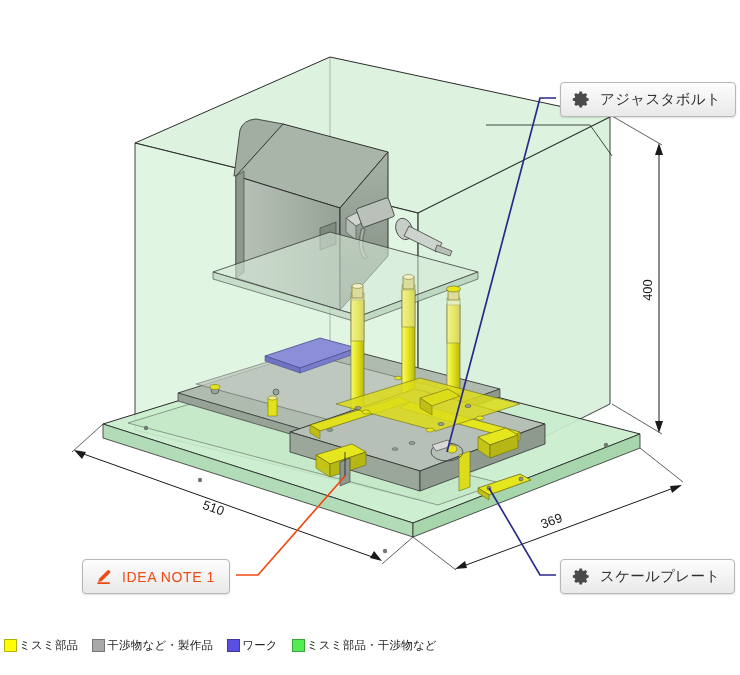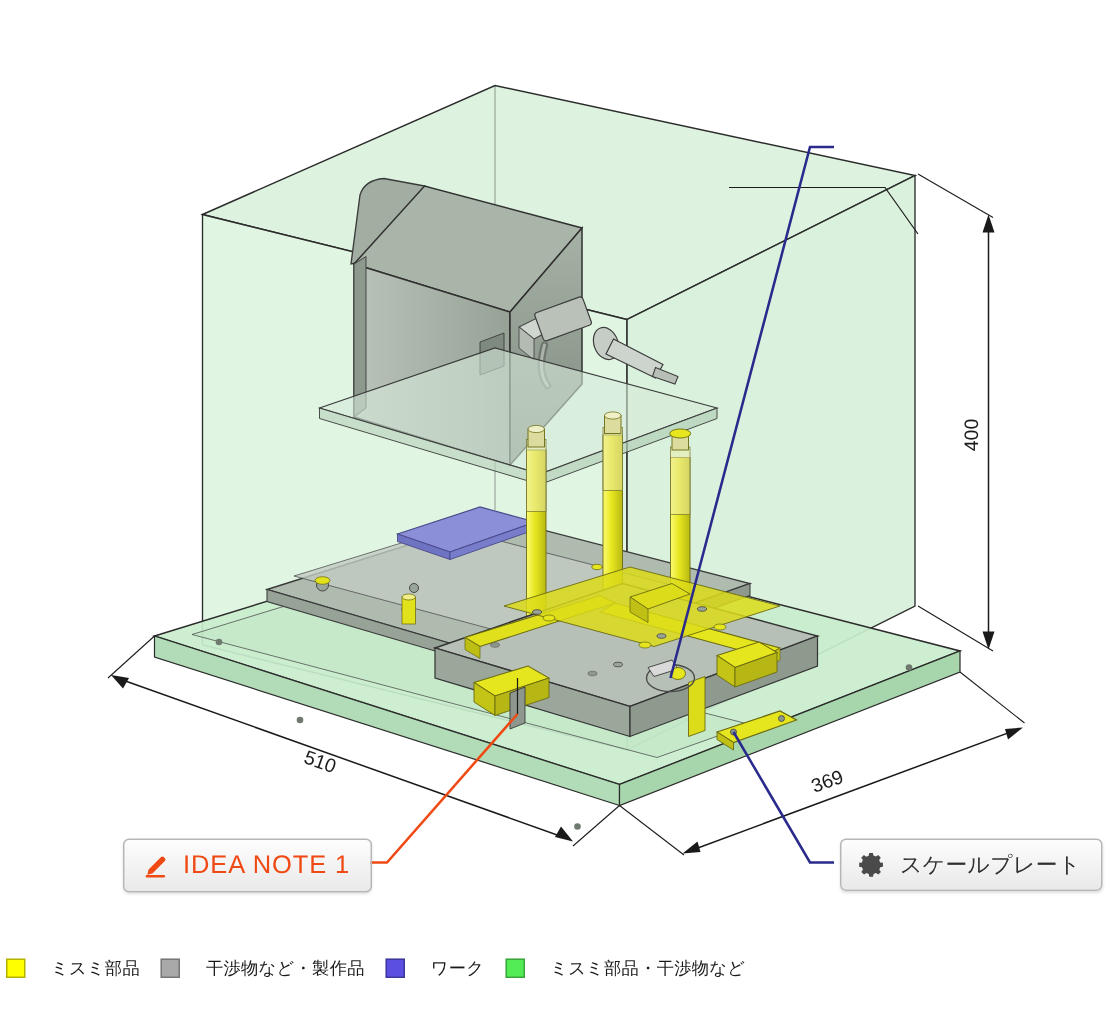--- a/index.html
+++ b/index.html
@@ -35,38 +35,38 @@
     box-shadow: 0 1px 2px rgba(0,0,0,.13);
     white-space: nowrap;
   }
   .callout .lbl {
     font-size: 14.5px;
     color: #2f2f2f;
     letter-spacing: .3px;
   }
   .callout.note .lbl {
     color: #f04a14;
-    font-size: 17px;
+    font-size: 14px;
     font-weight: 500;
     letter-spacing: .6px;
   }
   .ico { width: 19px; height: 19px; flex: 0 0 auto; display: block; }
 
   
   #legend {
     position: absolute;
     left: 4px; top: 638px;
     display: flex;
     align-items: center;
     gap: 0px;
   }
   .leg-item {
     display: flex;
     align-items: center;
-    gap: 17px;
+    gap: 2px;
     margin-right: 14px;
   }
   .swatch {
     width: 13px; height: 13px;
     border: 1px solid rgba(0,0,0,.30);
     flex: 0 0 auto;
   }
   .leg-label {
     font-size: 11.5px;
     color: #1a1a1a;
@@ -326,20 +326,27 @@
 
     <g fill="none" stroke="#f04a14" stroke-width="1.7">
       <polyline points="236,575 258,575 345,476"></polyline>
     </g>
 
     <g fill="none" stroke="#1a1a1a" stroke-width=".8">
       <polyline points="345,476 345,452"></polyline>
     </g>
   </svg>
 
+  <div class="callout" style="left:560px; top:82px;">
+    <svg class="ico" viewBox="0 0 24 24">
+      <path fill="#4a4a4a" d="M12 8.2a3.8 3.8 0 1 0 0 7.6 3.8 3.8 0 0 0 0-7.6zm0 5.9a2.1 2.1 0 1 1 0-4.2 2.1 2.1 0 0 1 0 4.2z"></path>
+      <path fill="#4a4a4a" d="M21 13.6v-3.2l-2.4-.4a6.9 6.9 0 0 0-.8-2l1.4-2-2.2-2.3-2 1.4a6.9 6.9 0 0 0-2-.8L12.6 2H9.4L9 4.4c-.7.2-1.4.4-2 .8l-2-1.4-2.3 2.3 1.4 2c-.4.6-.6 1.3-.8 2L1 10.4v3.2l2.4.4c.2.7.4 1.4.8 2l-1.4 2 2.3 2.3 2-1.4c.6.4 1.3.6 2 .8l.4 2.4h3.2l.4-2.4c.7-.2 1.4-.4 2-.8l2 1.4 2.2-2.3-1.4-2c.4-.6.6-1.3.8-2l2.3-.4z"></path>
+    </svg>
+    <span class="lbl">アジャスタボルト</span>
+  </div>
 
   <div class="callout" style="left:560px; top:559px;text-align:right;">
     <svg class="ico" viewBox="0 0 24 24">
       <path fill="#4a4a4a" d="M12 8.2a3.8 3.8 0 1 0 0 7.6 3.8 3.8 0 0 0 0-7.6zm0 5.9a2.1 2.1 0 1 1 0-4.2 2.1 2.1 0 0 1 0 4.2z"></path>
       <path fill="#4a4a4a" d="M21 13.6v-3.2l-2.4-.4a6.9 6.9 0 0 0-.8-2l1.4-2-2.2-2.3-2 1.4a6.9 6.9 0 0 0-2-.8L12.6 2H9.4L9 4.4c-.7.2-1.4.4-2 .8l-2-1.4-2.3 2.3 1.4 2c-.4.6-.6 1.3-.8 2L1 10.4v3.2l2.4.4c.2.7.4 1.4.8 2l-1.4 2 2.3 2.3 2-1.4c.6.4 1.3.6 2 .8l.4 2.4h3.2l.4-2.4c.7-.2 1.4-.4 2-.8l2 1.4 2.2-2.3-1.4-2c.4-.6.6-1.3.8-2l2.3-.4z"></path>
     </svg>
     <span class="lbl">スケールプレート</span>
   </div>
 
   <div class="callout note" style="left:82px; top:559px;">

